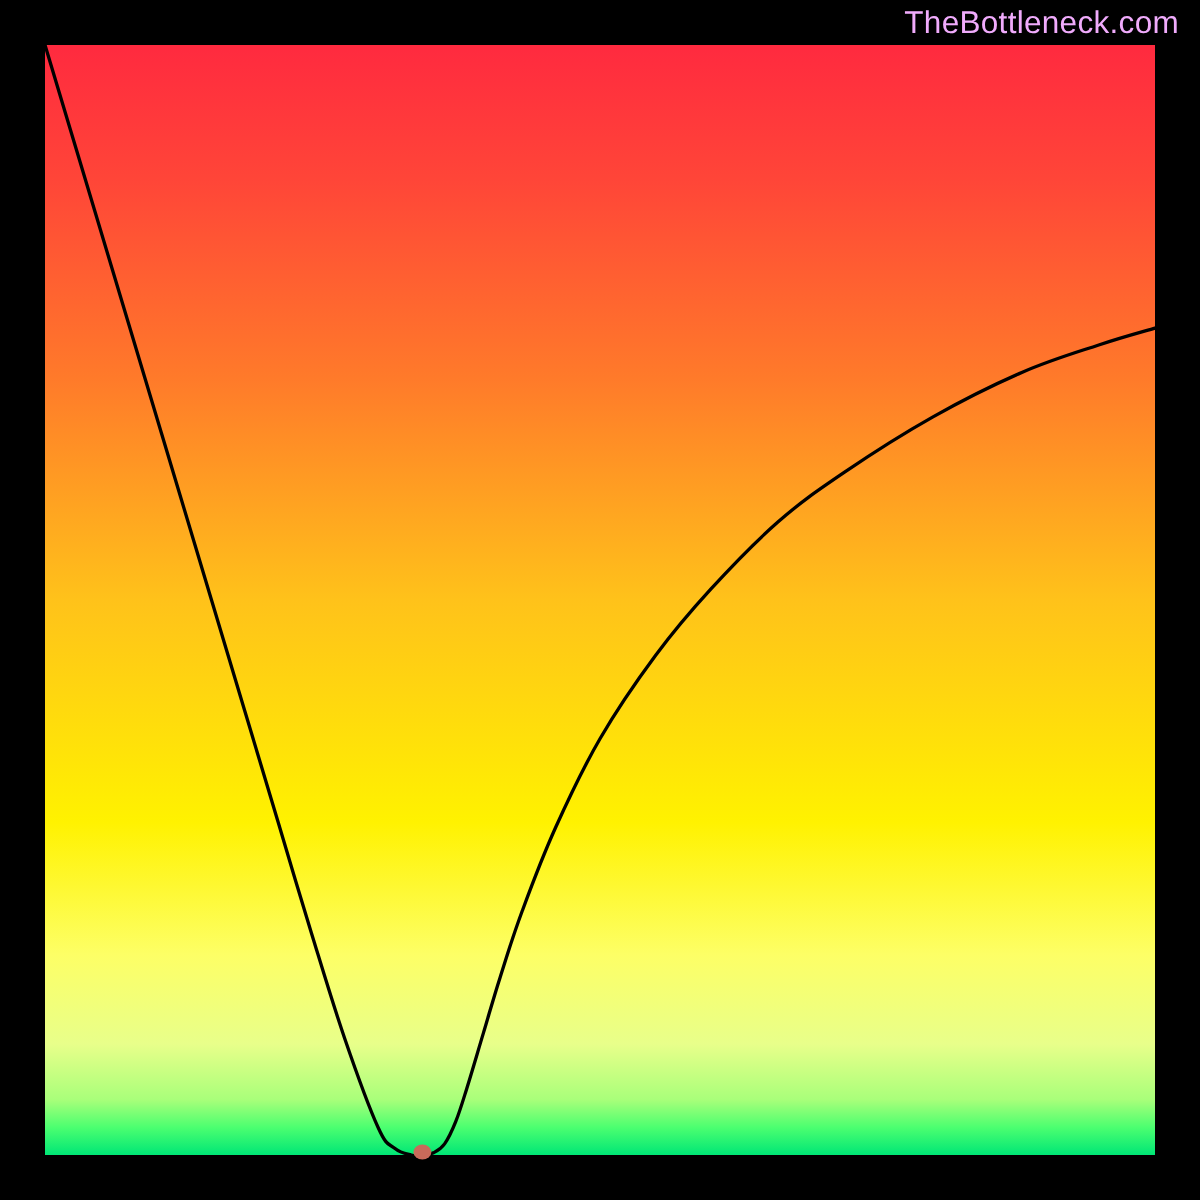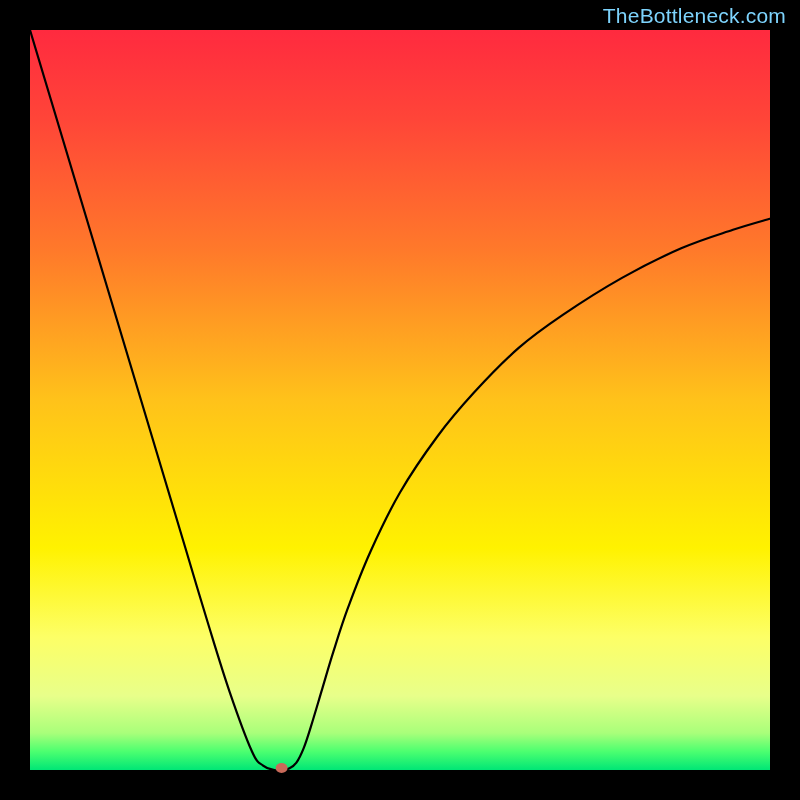--- a/index.html
+++ b/index.html
@@ -16,21 +16,21 @@
     top: 0;
     left: 0;
     width: 800px;
     height: 800px;
     background: #000;
   }
   .watermark {
     position: absolute;
     top: 4px;
     right: 14px;
-    color: #7dd3fc;
+    color: #f0abfc;
     font-size: 21px;
     font-weight: 400;
     letter-spacing: 0.2px;
     user-select: none;
   }
   svg {
     display: block;
   }
 </style>
 </head>

